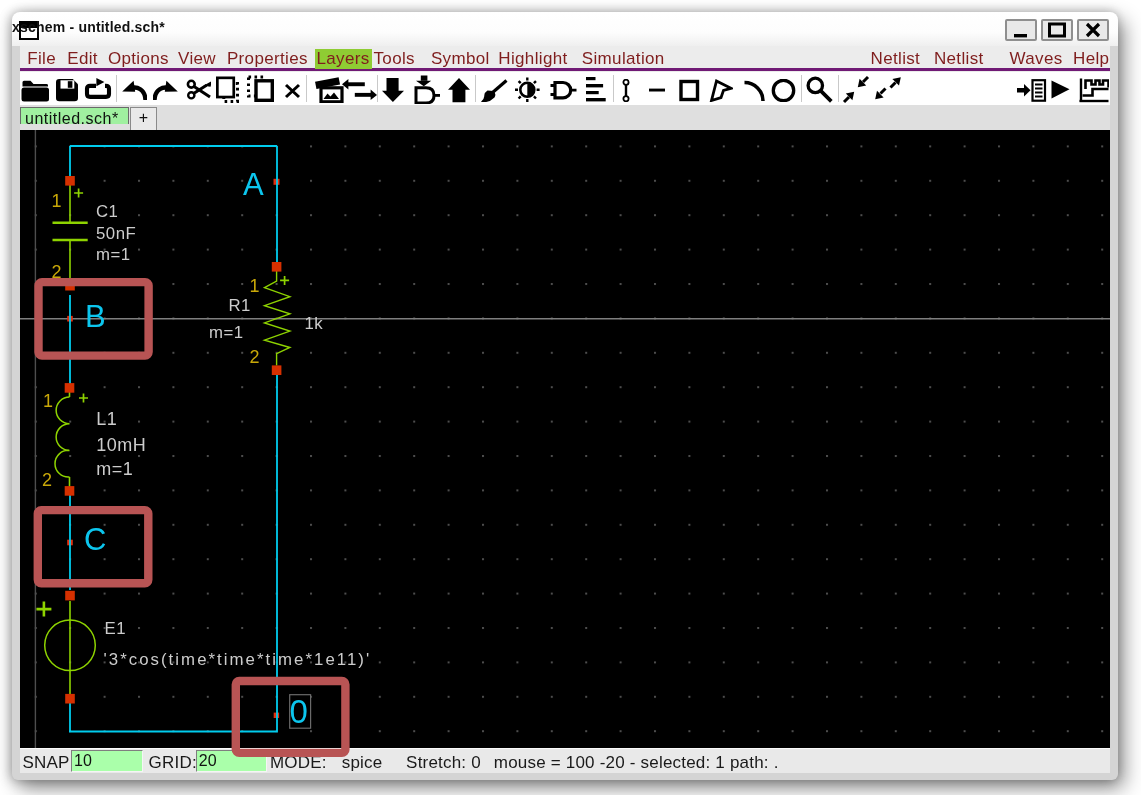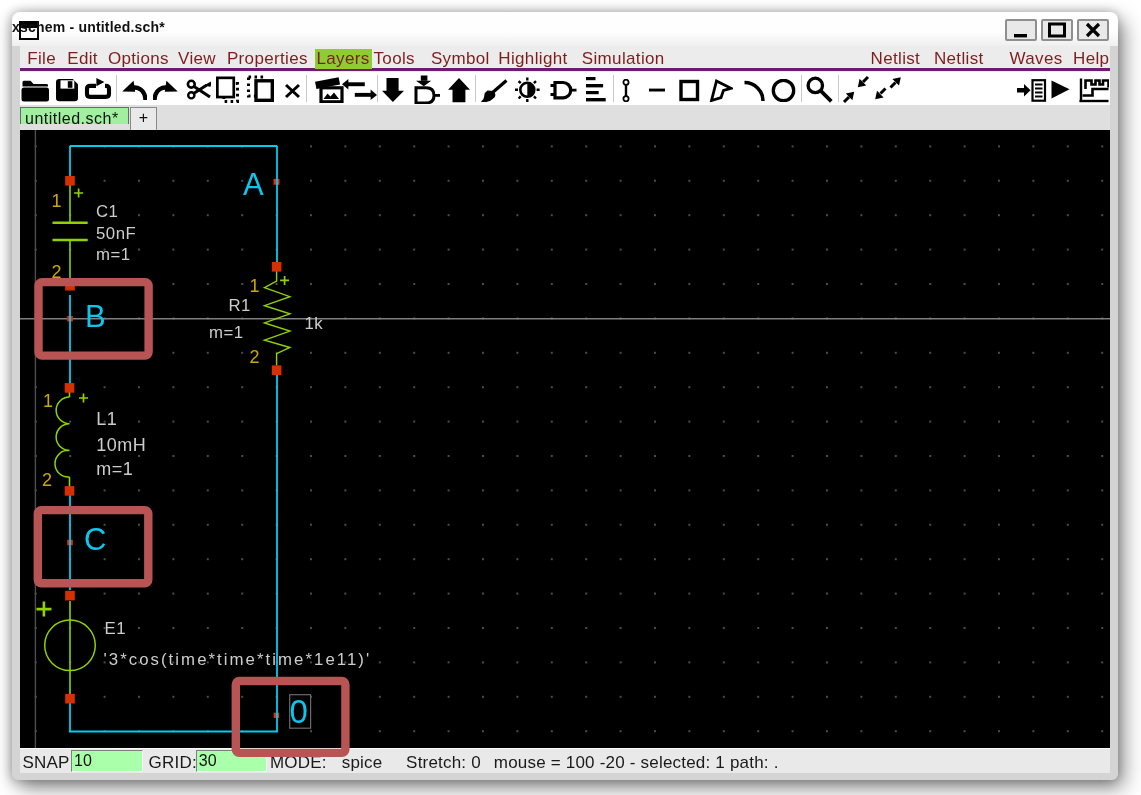--- a/index.html
+++ b/index.html
@@ -321,21 +321,21 @@
           <text x="84" y="550.1">C</text>
           <text x="289.5" y="723.4" font-size="33px">0</text>
         </g>
         <rect x="289.7" y="694.7" width="20.9" height="33.5" fill="none" stroke="#6a6a6a" stroke-width="1.2"></rect>
       </svg>
     </div>
     <div id="statusbar">
       <span class="si" style="left:2.4px">SNAP:</span>
       <div class="sgreen" style="left:51px;width:71.8px;">10</div>
       <span class="si" style="left:128.6px">GRID:</span>
-      <div class="sgreen" style="left:175.7px;width:71.8px;">30</div>
+      <div class="sgreen" style="left:175.7px;width:71.8px;">20</div>
       <span class="si" style="left:249.9px">MODE:</span>
       <span class="si" style="left:321.7px">spice</span>
       <span class="si" style="left:386.1px">Stretch: 0</span>
       <span class="si" style="left:473.8px">mouse = 100 -20 - selected: 1 path: .</span>
     </div>
   </div>
 </div>
 <svg id="overlay" width="1141" height="795" viewBox="0 0 1141 795">
   <g fill="none" stroke="#b85454" stroke-width="8.4">
     <rect x="38.5" y="282.1" width="110.1" height="73.5" rx="3.5"></rect>

